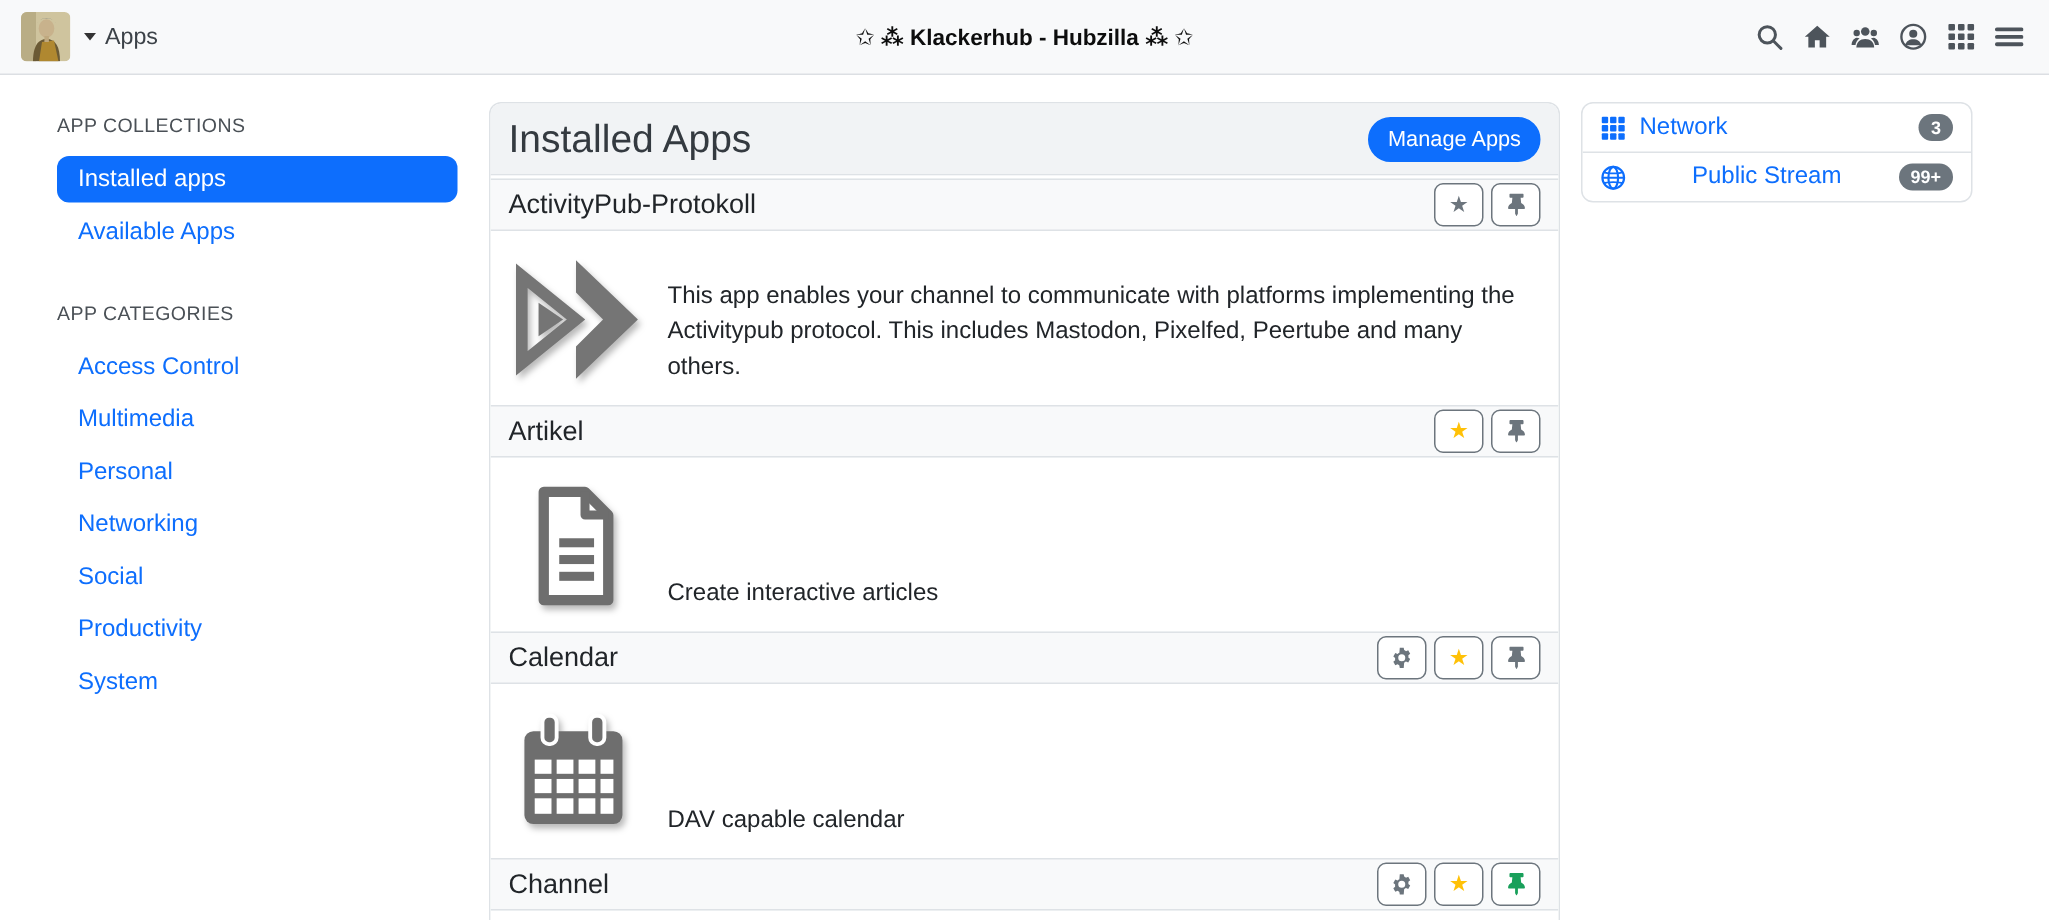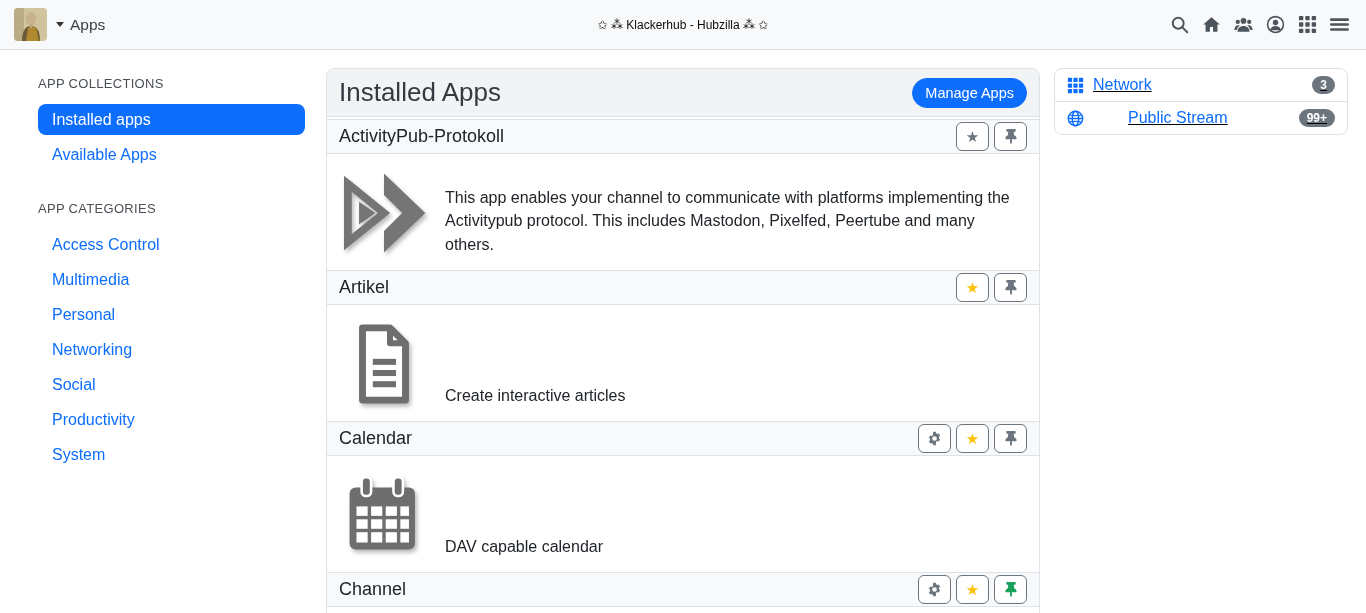--- a/index.html
+++ b/index.html
@@ -7,22 +7,22 @@
     font-family:"Liberation Sans","DejaVu Sans",sans-serif; }
 
   
   .navbar { position:relative; height:50px; background:#f8f9fa;
     border-bottom:1px solid #dcdfe3; display:flex; align-items:center; }
   .nav-left { display:flex; align-items:center; margin-left:14px; }
   .avatar { width:33px; height:33px; border-radius:4px; overflow:hidden; display:block; cursor:pointer; }
   .caret { width:0; height:0; border-left:4.5px solid transparent; border-right:4.5px solid transparent;
     border-top:5.5px solid #333; margin-left:9px; cursor:pointer; }
   .nav-app-title { margin-left:6px; font-size:15.5px; color:#3c4248; }
-  .nav-center { position:absolute; left:0; right:0; text-align:center; font-size:12px;
-    font-weight:normal; color:#0d0d0d; pointer-events:none; }
+  .nav-center { position:absolute; left:0; right:0; text-align:center; font-size:15px;
+    font-weight:bold; color:#0d0d0d; pointer-events:none; }
   .nav-right { margin-left:auto; display:flex; align-items:center; gap:13px; padding-right:17px; z-index:2; }
   .nav-icon { width:19px; height:19px; display:flex; align-items:center; justify-content:center;
     color:#4d545b; cursor:pointer; }
   .nav-icon svg { display:block; }
 
   
   .left-aside { position:absolute; left:38px; top:76px; width:267px; }
   .aside-header { font-size:13px; font-weight:500; letter-spacing:.3px; color:#4a5056; margin-bottom:13px; }
   .side-list { list-style:none; margin-bottom:31px; }
   .side-item { display:block; margin-bottom:4px; padding:5px 14px; font-size:16px; line-height:21px;
@@ -50,22 +50,22 @@
   .btn-icon.starred .glyph-star { color:#ffc107; }
   .btn-icon .pin-svg { color:#6c757d; }
   .btn-icon.pinned .pin-svg { color:#19a05b; }
 
   .app-body { display:flex; align-items:flex-end; padding:12px; min-height:114px; }
   .app-icon { width:90px; flex:0 0 90px; margin-right:16px; display:flex; justify-content:center; }
   .app-icon svg { filter:drop-shadow(2px 3px 2px rgba(0,0,0,.28)); }
   .app-desc { font-size:16px; line-height:23.5px; color:#212529; padding-top:3px; max-width:590px; }
 
   
-  .right-aside { position:absolute; left:1054px; top:68px; width:294px;
-    border:1px solid #dee2e6; border-radius:8px; background:#fff; overflow:hidden;text-decoration:underline; }
+  .right-aside { position:absolute; left:1054px; top:68px; width:261px;
+    border:1px solid #dee2e6; border-radius:8px; background:#fff; overflow:hidden; }
   .right-row { display:flex; align-items:center; padding:7px 12px; cursor:pointer; }
   .right-row + .right-row { border-top:1px solid #dee2e6;gap:35px; }
   .right-row .r-icon { display:flex; margin-right:9px; color:#0d6efd; }
   .right-label { font-size:16px; color:#0d6efd; }
   .badge { margin-left:auto; background:#6c757d; color:#fff; font-size:12px; font-weight:bold;
     padding:3px 8px; border-radius:10px; line-height:1; }
 </style>
 </head>
 <body>
 

